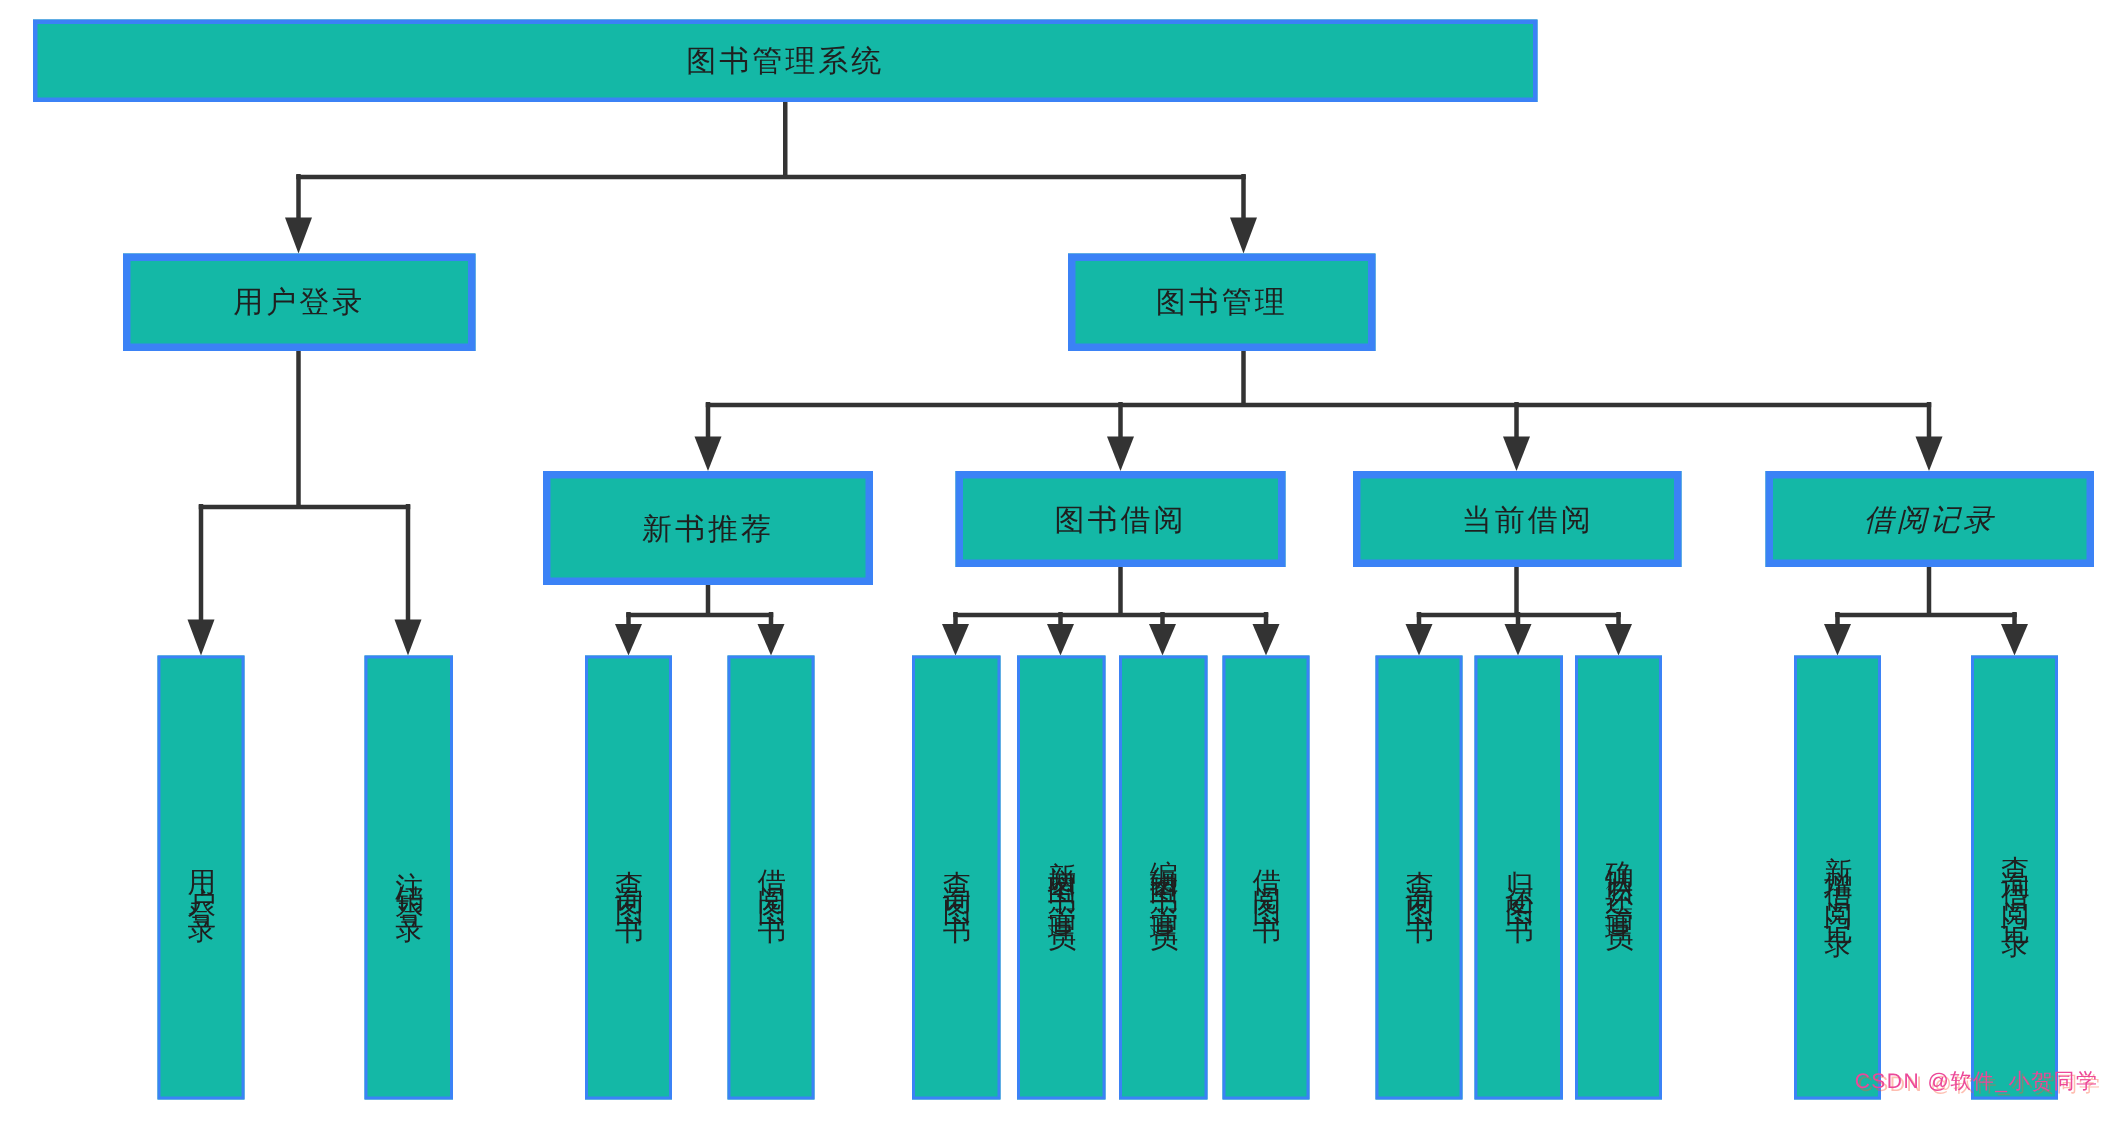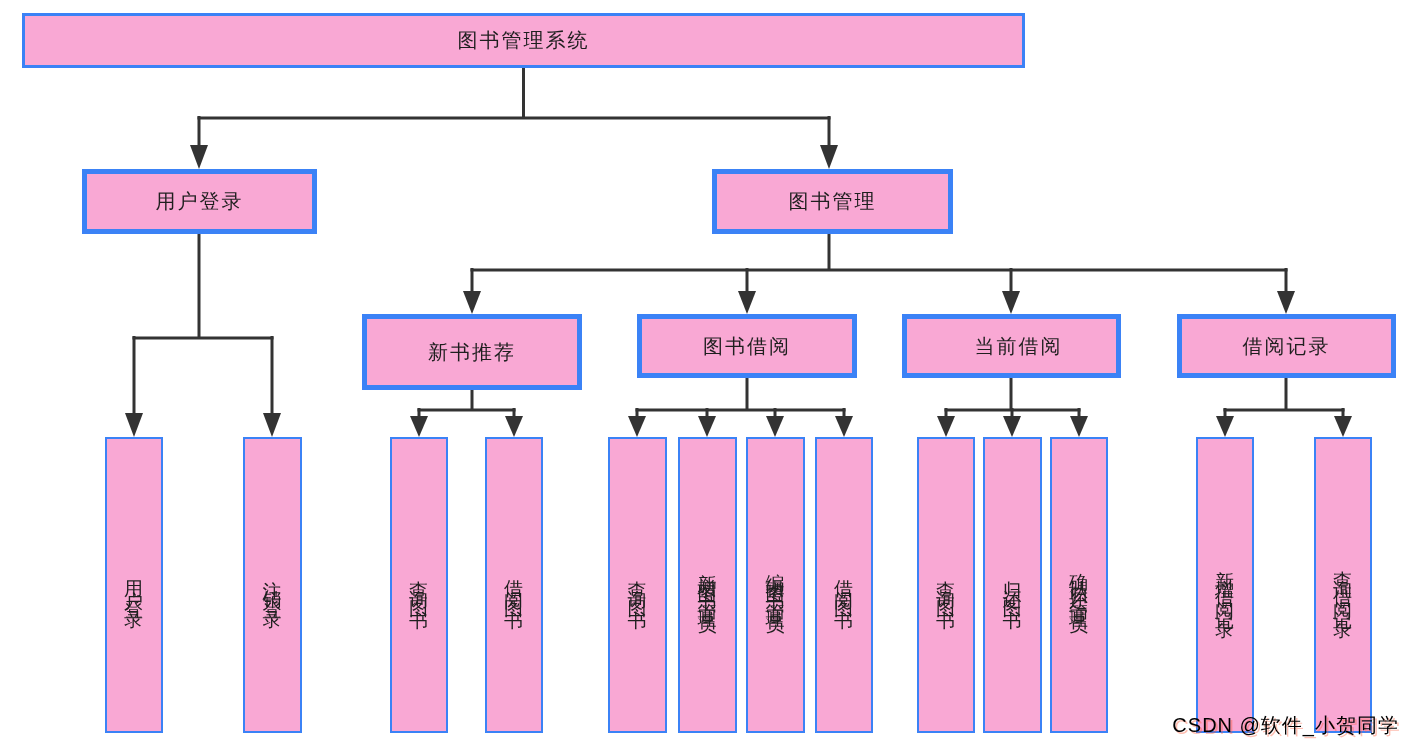--- a/index.html
+++ b/index.html
@@ -14,21 +14,21 @@
   .connector-layer {
     position: absolute;
     left: 0; top: 0;
     width: 1405px; height: 747px;
     pointer-events: none;
   }
   .box {
     position: absolute;
     box-sizing: border-box;
     border: 5px solid #3b82f6;
-    background: #f9a8d4;
+    background: #14b8a6;
     display: flex;
     align-items: center;
     justify-content: center;
     color: #1f1f1f;
   }
   .hbox { font-size: 20px; letter-spacing: 2px; }
   .root-box { border-width: 3px; }
   .vbox { border-width: 2.5px; }
   .vtext {
     writing-mode: vertical-rl;
@@ -36,23 +36,23 @@
     letter-spacing: 10px;
     line-height: 1;
     font-size: 19px;
     white-space: nowrap;
   }
   .vtext.tight { letter-spacing: 6px; }
   .watermark {
     position: absolute;
     top: 712px;
     right: 6px;
-    font-size: 20px;
+    font-size: 14px;
     letter-spacing: 1px;
-    color: #000000;
+    color: #ec4899;
     text-shadow: 2px 2px 0 rgba(252, 85, 49, 0.38);
     white-space: nowrap;
   }
   svg line { stroke: #333333; stroke-width: 3; }
   svg polygon { fill: #333333; }
 </style>
 </head>
 <body>
 
 <div class="canvas">
@@ -133,34 +133,34 @@
     </g>
   </svg>
 
   <div class="box hbox root-box" style="left:22px; top:13px; width:1003px; height:55px;">
     <span>图书管理系统</span>
   </div>
 
   <div class="box hbox" style="left:82px; top:169px; width:235px; height:65px;">
     <span>用户登录</span>
   </div>
-  <div class="box hbox" style="left:712px; top:169px; width:241px; height:65px;">
+  <div class="box hbox" style="left:712px; top:169px; width:205px; height:65px;">
     <span>图书管理</span>
   </div>
 
   <div class="box hbox" style="left:362px; top:314px; width:220px; height:76px;">
     <span>新书推荐</span>
   </div>
   <div class="box hbox" style="left:637px; top:314px; width:220px; height:64px;justify-content:center;">
     <span>图书借阅</span>
   </div>
   <div class="box hbox" style="left:902px; top:314px; width:219px; height:64px;padding-left:14px;">
     <span>当前借阅</span>
   </div>
-  <div class="box hbox" style="left:1177px; top:314px; width:219px; height:64px;">
+  <div class="box hbox" style="left:1177px; top:314px; width:219px; height:64px;font-style:italic;">
     <span>借阅记录</span>
   </div>
 
   <div class="box vbox" style="left:105px; top:437px; width:58px; height:296px;">
     <span class="vtext">用户登录</span>
   </div>
   <div class="box vbox" style="left:243px; top:437px; width:59px; height:296px;">
     <span class="vtext">注销登录</span>
   </div>
 

